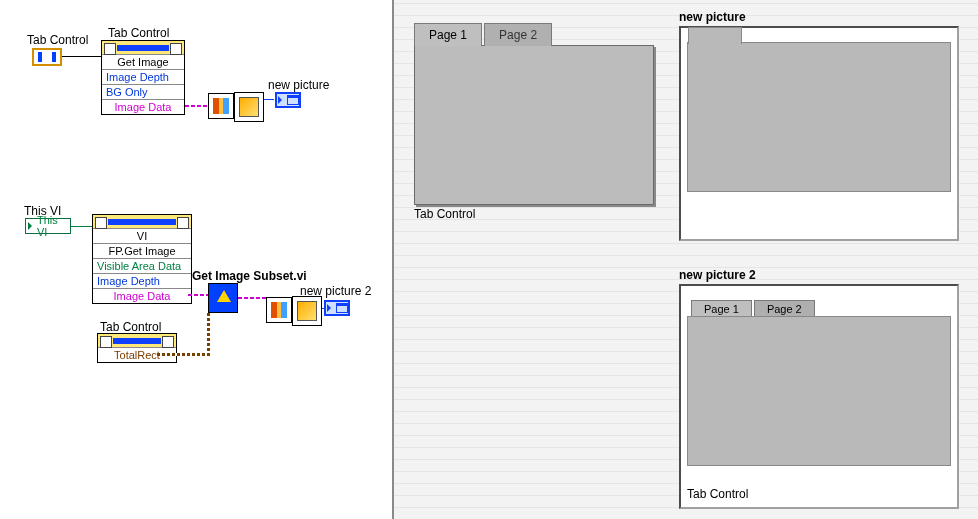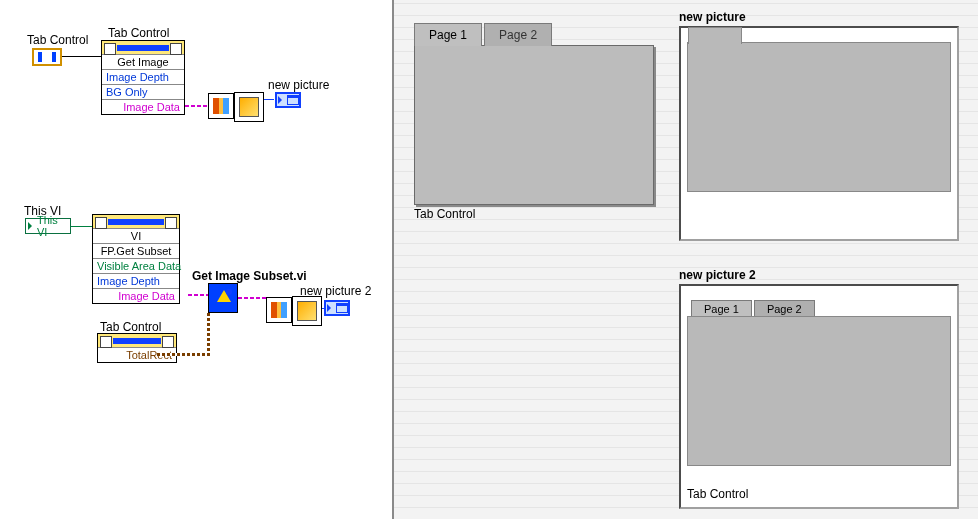--- a/index.html
+++ b/index.html
@@ -93,21 +93,21 @@
     background: #1040ff;
   }
   .node .row {
     border-bottom: 1px solid #888;
     padding: 1px 4px;
     text-align: center;
     white-space: nowrap;
   }
   .node .row:last-child { border-bottom: none; }
   .node .row.left { text-align: left; }
-  .node .row.right { text-align: right; }
+  .node .row.right { text-align: center; }
 
   
   .subvi {
     position: absolute;
     width: 30px; height: 30px;
     border: 1.5px solid #000;
     background: #fff;
   }
   .subvi .inner {
     position: absolute;
@@ -333,26 +333,26 @@
   <div class="label" style="left:268px; top:78px;">new picture</div>
   <div class="pic-ind" style="left:275px; top:92px;"></div>
 
   <div class="label" style="left:24px; top:204px;">This VI</div>
   <div class="thisvi-box" style="left:25px; top:218px;">This VI</div>
 
   <div class="wire h green" style="left:71px; top:226px; width:22px;"></div>
 
   <div class="label" style="left:143px; top:220px;"></div>
 
-  <div class="node" style="left:92px; top:214px; width:88px;">
+  <div class="node" style="left:92px; top:214px; width:100px;">
     <div class="hdr">
         <div class="bluebar"></div>
       </div>
     <div class="row">VI</div>
-    <div class="row">FP.Get Subset</div>
+    <div class="row">FP.Get Image</div>
     <div class="row left" style="color:#008040;">Visible Area Data</div>
     <div class="row left" style="color:#0038d8;">Image Depth</div>
     <div class="row right" style="color:#d000d0;">Image Data</div>
   </div>
 
   <div class="label" style="left:192px; top:269px;font-weight:bold;">Get Image Subset.vi</div>
 
   <div class="wire magenta dashed" style="left:188px; top:294px; width:20px;"></div>
 
   <div class="subvi subset" style="left:208px; top:283px;">

